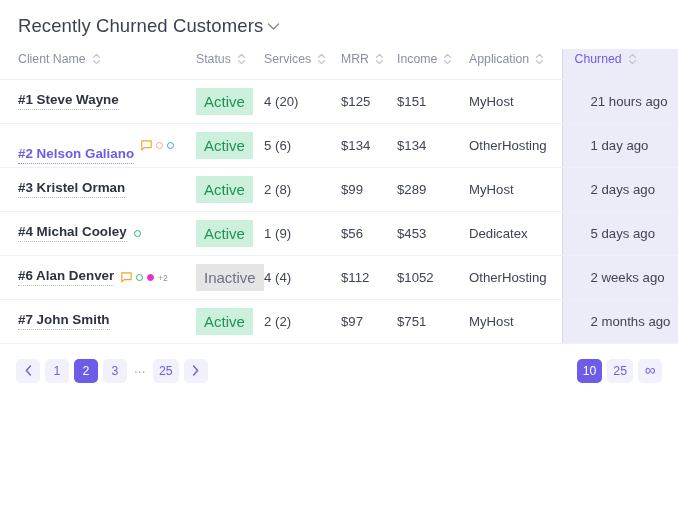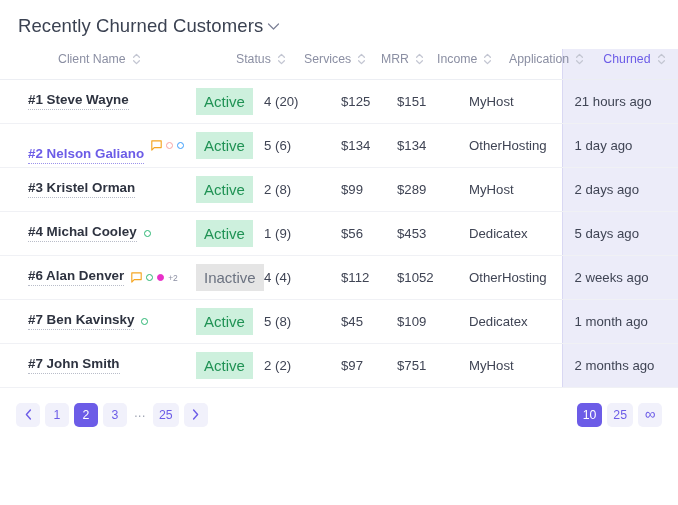--- a/index.html
+++ b/index.html
@@ -75,42 +75,41 @@
     border-bottom: 1px solid #eceef3;
     background: #ffffff;
     height: 30px;
     box-sizing: border-box;
   }
   thead th .th-inner {
     display: flex;
     align-items: center;
     gap: 6px;
     white-space: nowrap;
-    margin-left: 40px;
   }
   thead th.pad-l { padding-left: 18px; }
 
   th.churned-col,
   td.churned-col {
     background: #ececf9;
   }
   th.churned-col {
     color: #6c5ce7;
     border-left: 1px solid #d9d8f3;
     border-right: 1px solid #d9d8f3;
   }
   th.churned-col .th-inner {
-    justify-content: flex-end;
+    justify-content: flex-start;
     padding-right: 12px;
   }
   th.churned-col .th-label { padding-left: 12px; }
   td.churned-col {
     border-left: 1px solid #d9d8f3;
     border-right: 1px solid #d9d8f3;
-    padding-left: 12px;
+    padding-left: 28px;
     color: #3f4454;
   }
 
   .sort-icon {
     display: inline-flex;
     flex-direction: column;
     align-items: center;
     justify-content: center;
     width: 9px;
     height: 14px;
@@ -124,21 +123,21 @@
     padding: 0;
     height: 44px;
     vertical-align: middle;
     border-bottom: 1px solid #f0f1f5;
     background: #ffffff;
     box-sizing: border-box;
     white-space: nowrap;
     overflow: hidden;
   }
   tbody tr:last-child td { border-bottom: 1px solid #f0f1f5; }
-  tbody td.pad-l { padding-left: 28px; }
+  tbody td.pad-l { padding-left: 18px; }
 
   
   .name-cell {
     display: flex;
     align-items: center;
     gap: 7px;
   }
   .client-name {
     font-size: 13.4px;
     font-weight: bold;
@@ -415,36 +414,20 @@
                 <span class="plus-more" style="color:#8b8fa3;">+2</span>
               </span>
             </div>
           </td>
           <td><span class="badge inactive">Inactive</span></td>
           <td>4 (4)</td>
           <td>$112</td>
           <td>$1052</td>
           <td>OtherHosting</td>
           <td class="churned-col">2 weeks ago</td>
-        </tr>
-        <tr>
-          <td class="pad-l">
-            <div class="name-cell">
-              <span class="client-name">#7 Ben Kavinsky</span>
-              <span class="name-icons">
-                <span class="dot hollow" style="color:#2bb673;"></span>
-              </span>
-            </div>
-          </td>
-          <td><span class="badge active">Active</span></td>
-          <td>5 (8)</td>
-          <td>$45</td>
-          <td>$109</td>
-          <td>Dedicatex</td>
-          <td class="churned-col">1 month ago</td>
         </tr>
         <tr>
           <td class="pad-l">
             <div class="name-cell">
               <span class="client-name">#7 John Smith</span>
             </div>
           </td>
           <td><span class="badge active">Active</span></td>
           <td>2 (2)</td>
           <td>$97</td>

